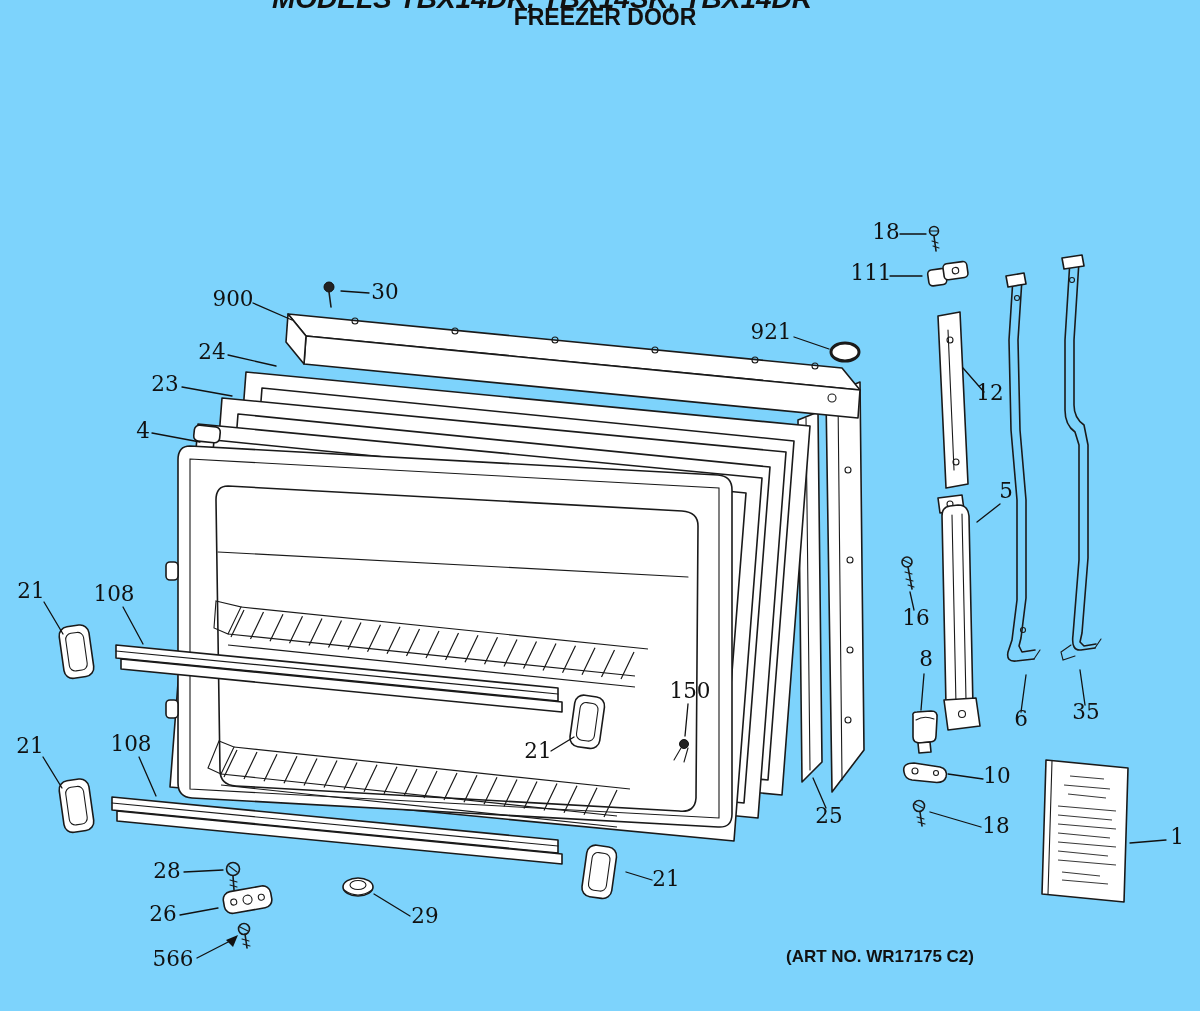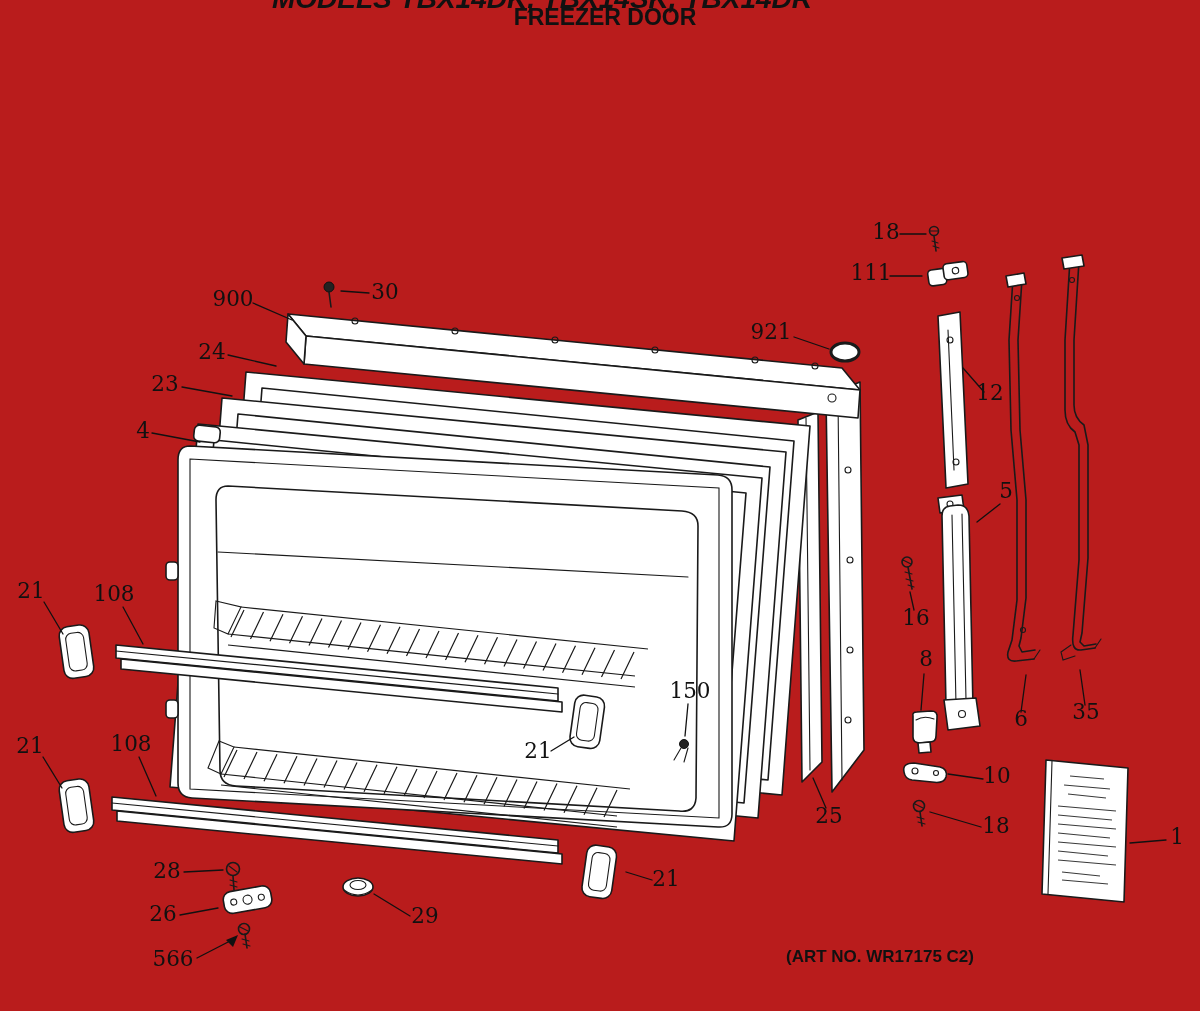--- a/index.html
+++ b/index.html
@@ -1,16 +1,16 @@
 <!DOCTYPE html>
 <html><head>
 <meta charset="utf-8">
 <style>
   html,body{margin:0;padding:0;background:#ffffff;}
-  .stage{position:relative;width:1200px;height:1011px;background:#b91c1c;overflow:hidden;
+  .stage{position:relative;width:1200px;height:1011px;background:#7dd3fc;overflow:hidden;
          font-family:"Liberation Sans", sans-serif;}
   svg{position:absolute;left:0;top:0;}
   .ln{stroke:#1a1a1a;stroke-width:1.6;fill:none;stroke-linejoin:round;stroke-linecap:round;}
   .lnw{stroke:#1a1a1a;stroke-width:1.6;fill:#ffffff;stroke-linejoin:round;}
   .thin{stroke:#1a1a1a;stroke-width:1.1;fill:none;stroke-linecap:round;}
   .rib{stroke:#1a1a1a;stroke-width:1.2;fill:none;}
   .leader{stroke:#111111;stroke-width:1.3;fill:none;stroke-linecap:round;}
   .callout{font-family:"DejaVu Serif", serif;font-size:21.5px;fill:#111111;}
   .titleTxt{font-family:"Liberation Sans", sans-serif;font-weight:bold;fill:#111111;}
   .bookline{stroke:#3a3a3a;stroke-width:1.1;fill:none;}

